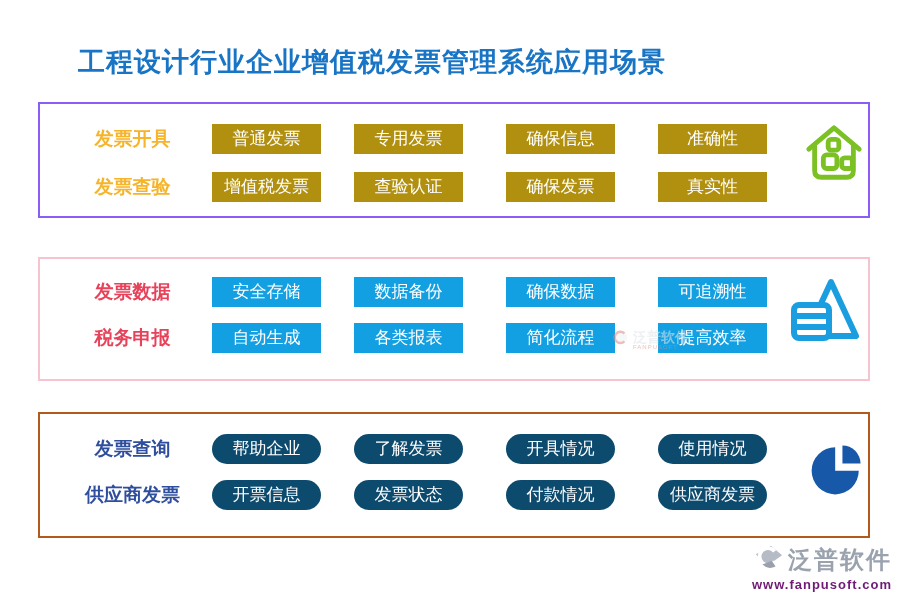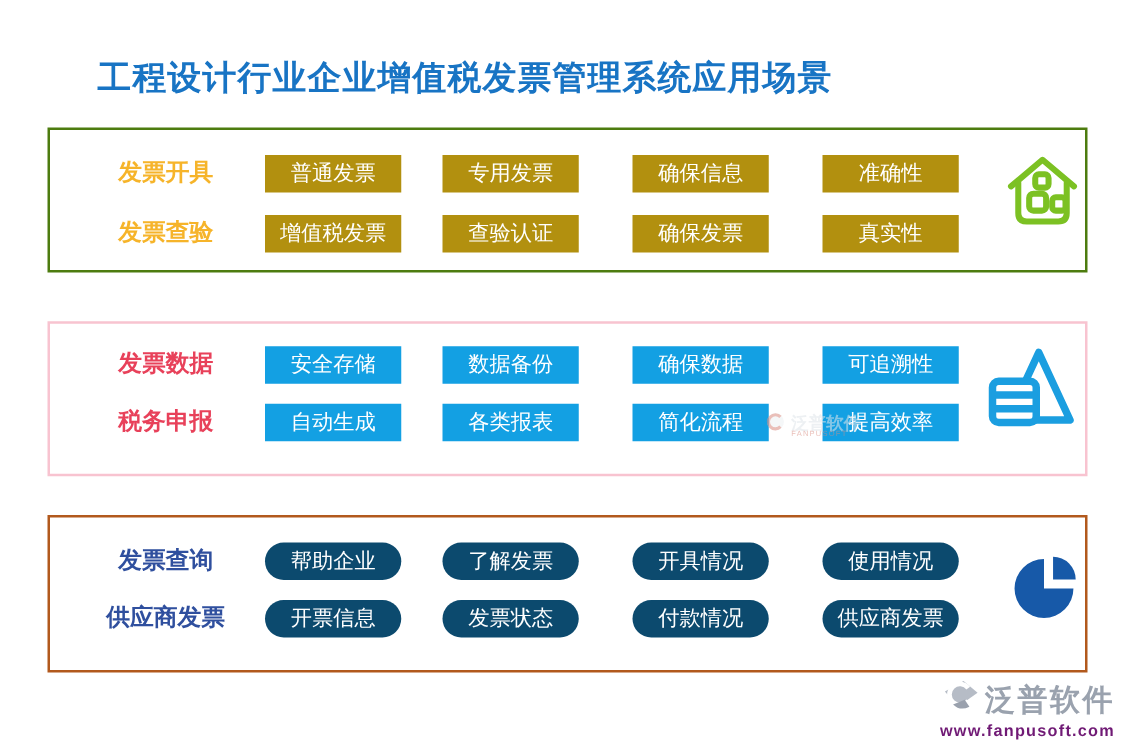--- a/index.html
+++ b/index.html
@@ -5,21 +5,21 @@
   html,body{margin:0;padding:0;}
   body{
     width:900px;height:600px;position:relative;background:#ffffff;
     font-family:"Liberation Sans","DejaVu Sans",sans-serif;overflow:hidden;
   }
   .title{
     position:absolute;top:44px;left:0;width:744px;text-align:center;
     font-size:27px;font-weight:bold;color:#1874C4;letter-spacing:1px;margin:0;
   }
   .panel{position:absolute;left:38px;width:832px;box-sizing:border-box;background:#fff;}
-  .panel-1{top:102px;height:116px;border:2px solid #4d7c0f;}
+  .panel-1{top:102px;height:116px;border:2px solid #8b5cf6;}
   .panel-2{top:257px;height:124px;border:2px solid #F8C3D0;}
   .panel-3{top:412px;height:126px;border:2px solid #B2591D;}
   .row{position:absolute;left:0;width:100%;height:30px;}
   .p1-r1{top:20px}.p1-r2{top:68px}
   .p2-r1{top:18px}.p2-r2{top:64px}
   .p3-r1{top:20px}.p3-r2{top:66px}
   .rowlabel{
     position:absolute;left:15px;width:155px;height:30px;line-height:30px;
     text-align:center;font-size:19px;font-weight:bold;
   }

